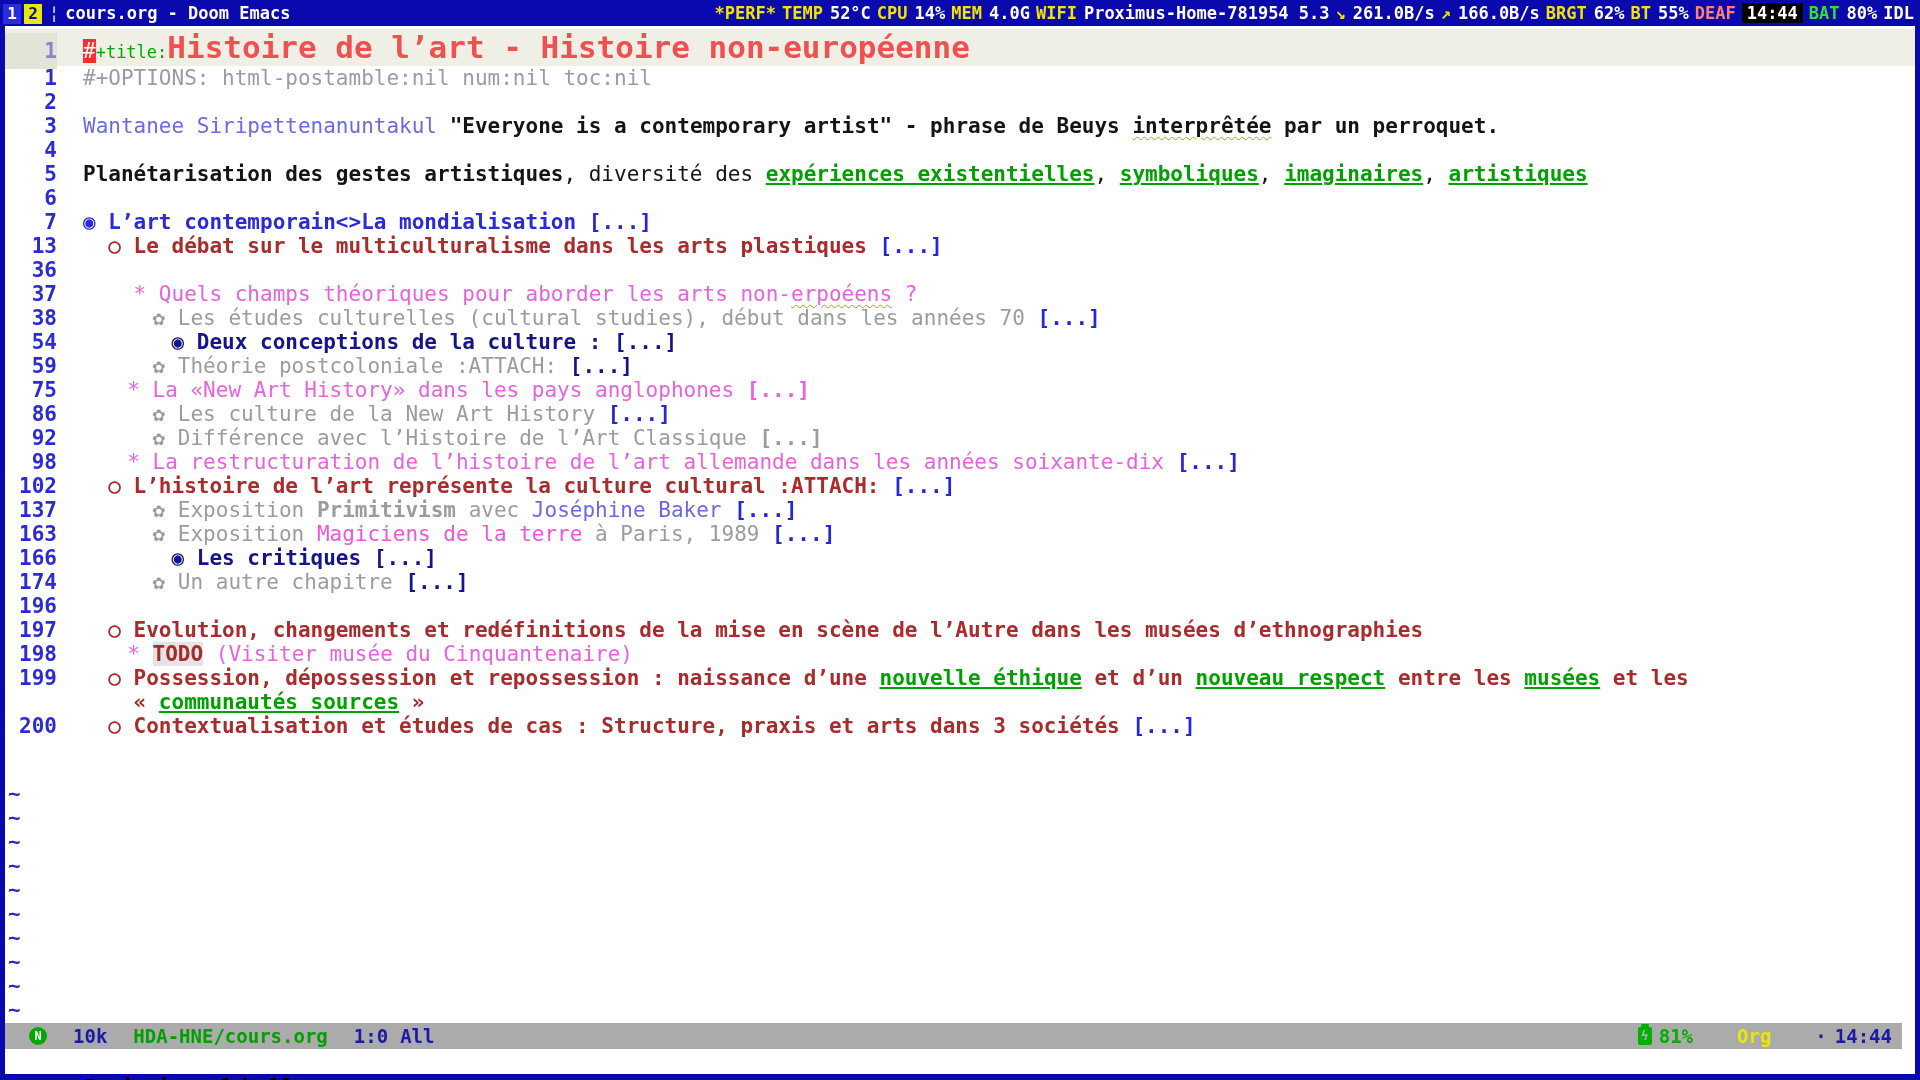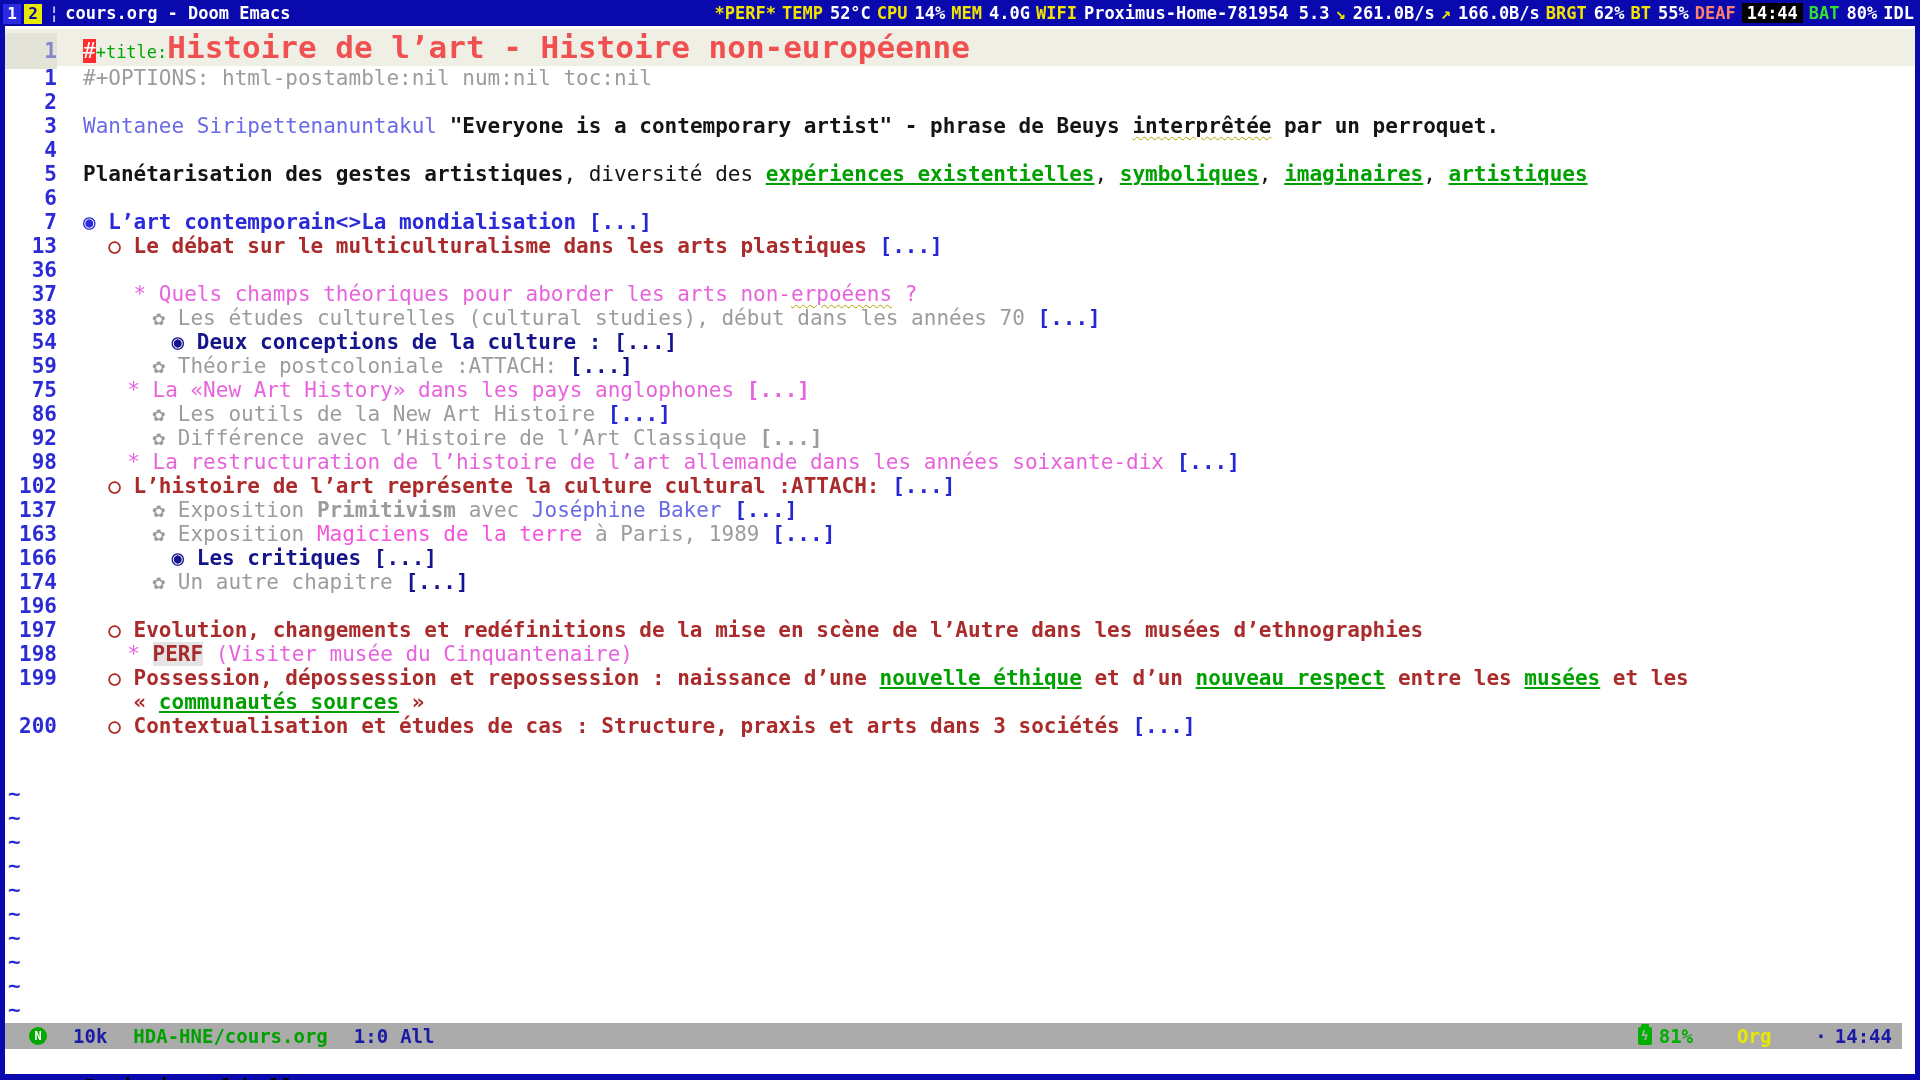--- a/index.html
+++ b/index.html
@@ -136,31 +136,31 @@
           <div class="row"><div class="lnum">5</div><div class="ltext"><span class="s-b">Planétarisation des gestes artistiques</span><span class="s-r">, diversité des </span><span class="s-link">expériences existentielles</span><span class="s-r">, </span><span class="s-link">symboliques</span><span class="s-r">, </span><span class="s-link">imaginaires</span><span class="s-r">, </span><span class="s-link">artistiques</span></div></div>
           <div class="row"><div class="lnum">6</div><div class="ltext"></div></div>
           <div class="row"><div class="lnum">7</div><div class="ltext"><span class="s-h1">◉ L’art contemporain&lt;&gt;La mondialisation </span><span class="s-ell">[...]</span></div></div>
           <div class="row"><div class="lnum">13</div><div class="ltext" style="padding-left: 2ch;"><span class="s-h2">○ Le débat sur le multiculturalisme dans les arts plastiques </span><span class="s-ell">[...]</span></div></div>
           <div class="row"><div class="lnum">36</div><div class="ltext"></div></div>
           <div class="row"><div class="lnum">37</div><div class="ltext" style="padding-left: 4ch;"><span class="s-h3">* Quels champs théoriques pour aborder les arts non-</span><span class="s-wavyp">erpoéens</span><span class="s-h3"> ?</span></div></div>
           <div class="row"><div class="lnum">38</div><div class="ltext" style="padding-left: 5.5ch;"><span class="s-h4">✿ Les études culturelles (cultural studies), début dans les années 70 </span><span class="s-ell">[...]</span></div></div>
           <div class="row"><div class="lnum">54</div><div class="ltext" style="padding-left: 7ch;"><span class="s-h5">◉ Deux conceptions de la culture : </span><span class="s-elln">[...]</span></div></div>
           <div class="row"><div class="lnum">59</div><div class="ltext" style="padding-left: 5.5ch;"><span class="s-h4">✿ Théorie postcoloniale :ATTACH: </span><span class="s-elln">[...]</span></div></div>
           <div class="row"><div class="lnum">75</div><div class="ltext" style="padding-left: 3.5ch;"><span class="s-h3">* La «New Art History» dans les pays anglophones </span><span class="s-ellp">[...]</span></div></div>
-          <div class="row"><div class="lnum">86</div><div class="ltext" style="padding-left: 5.5ch;"><span class="s-h4">✿ Les outils de la New Art Histoire </span><span class="s-ell">[...]</span></div></div>
+          <div class="row"><div class="lnum">86</div><div class="ltext" style="padding-left: 5.5ch;"><span class="s-h4">✿ Les culture de la New Art History </span><span class="s-ell">[...]</span></div></div>
           <div class="row"><div class="lnum">92</div><div class="ltext" style="padding-left: 5.5ch;"><span class="s-h4">✿ Différence avec l’Histoire de l’Art Classique </span><span class="s-ellg">[...]</span></div></div>
           <div class="row"><div class="lnum">98</div><div class="ltext" style="padding-left: 3.5ch;"><span class="s-h3">* La restructuration de l’histoire de l’art allemande dans les années soixante-dix </span><span class="s-ell">[...]</span></div></div>
           <div class="row"><div class="lnum">102</div><div class="ltext" style="padding-left: 2ch;"><span class="s-h2">○ L’histoire de l’art représente la culture cultural :ATTACH: </span><span class="s-ell">[...]</span></div></div>
           <div class="row"><div class="lnum">137</div><div class="ltext" style="padding-left: 5.5ch;"><span class="s-h4">✿ Exposition </span><span class="s-h4b">Primitivism</span><span class="s-h4"> avec </span><span class="s-auth">Joséphine Baker</span><span class="s-h4"> </span><span class="s-ell">[...]</span></div></div>
           <div class="row"><div class="lnum">163</div><div class="ltext" style="padding-left: 5.5ch;"><span class="s-h4">✿ Exposition </span><span class="s-mag">Magiciens de la terre</span><span class="s-h4"> à Paris, 1989 </span><span class="s-ell">[...]</span></div></div>
           <div class="row"><div class="lnum">166</div><div class="ltext" style="padding-left: 7ch;"><span class="s-h5">◉ Les critiques </span><span class="s-elln">[...]</span></div></div>
           <div class="row"><div class="lnum">174</div><div class="ltext" style="padding-left: 5.5ch;"><span class="s-h4">✿ Un autre chapitre </span><span class="s-elln">[...]</span></div></div>
           <div class="row"><div class="lnum">196</div><div class="ltext"></div></div>
           <div class="row"><div class="lnum">197</div><div class="ltext" style="padding-left: 2ch;"><span class="s-h2">○ Evolution, changements et redéfinitions de la mise en scène de l’Autre dans les musées d’ethnographies</span></div></div>
-          <div class="row"><div class="lnum">198</div><div class="ltext" style="padding-left: 3.5ch;"><span class="s-h3">* </span><span class="s-todo">PERF</span><span class="s-h3"> (Visiter musée du Cinquantenaire)</span></div></div>
+          <div class="row"><div class="lnum">198</div><div class="ltext" style="padding-left: 3.5ch;"><span class="s-h3">* </span><span class="s-todo">TODO</span><span class="s-h3"> (Visiter musée du Cinquantenaire)</span></div></div>
           <div class="row"><div class="lnum">199</div><div class="ltext" style="padding-left: 2ch;"><span class="s-h2">○ Possession, dépossession et repossession : naissance d’une </span><span class="s-link">nouvelle éthique</span><span class="s-h2"> et d’un </span><span class="s-link">nouveau respect</span><span class="s-h2"> entre les </span><span class="s-link">musées</span><span class="s-h2"> et les</span></div></div>
           <div class="row"><div class="lnum"></div><div class="ltext" style="padding-left: 4ch;"><span class="s-h2">« </span><span class="s-link">communautés sources</span><span class="s-h2"> »</span></div></div>
           <div class="row"><div class="lnum">200</div><div class="ltext" style="padding-left: 2ch;"><span class="s-h2">○ Contextualisation et études de cas : Structure, praxis et arts dans 3 sociétés </span><span class="s-ell">[...]</span></div></div>
         </div>
       <div class="spacer"></div>
       <div>
           <div class="tilde">~</div>
           <div class="tilde">~</div>
           <div class="tilde">~</div>
           <div class="tilde">~</div>

